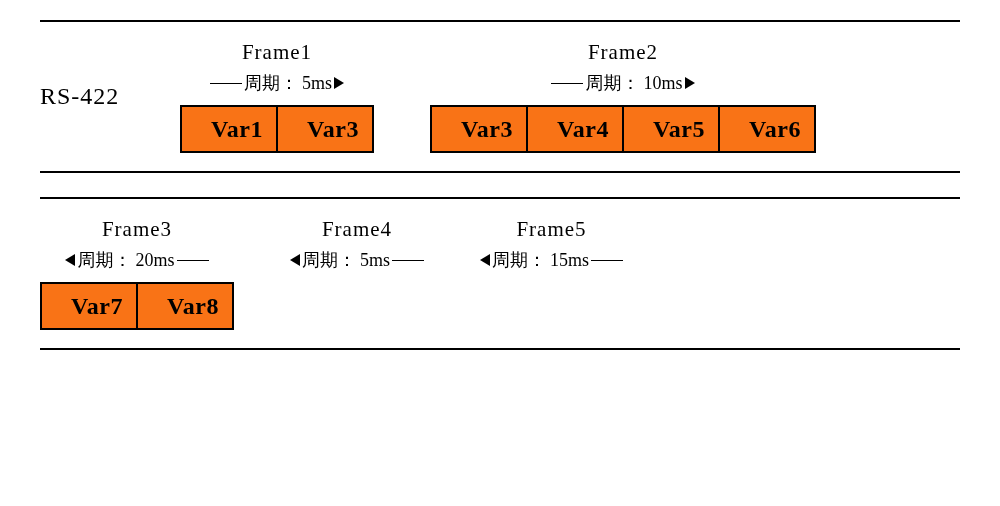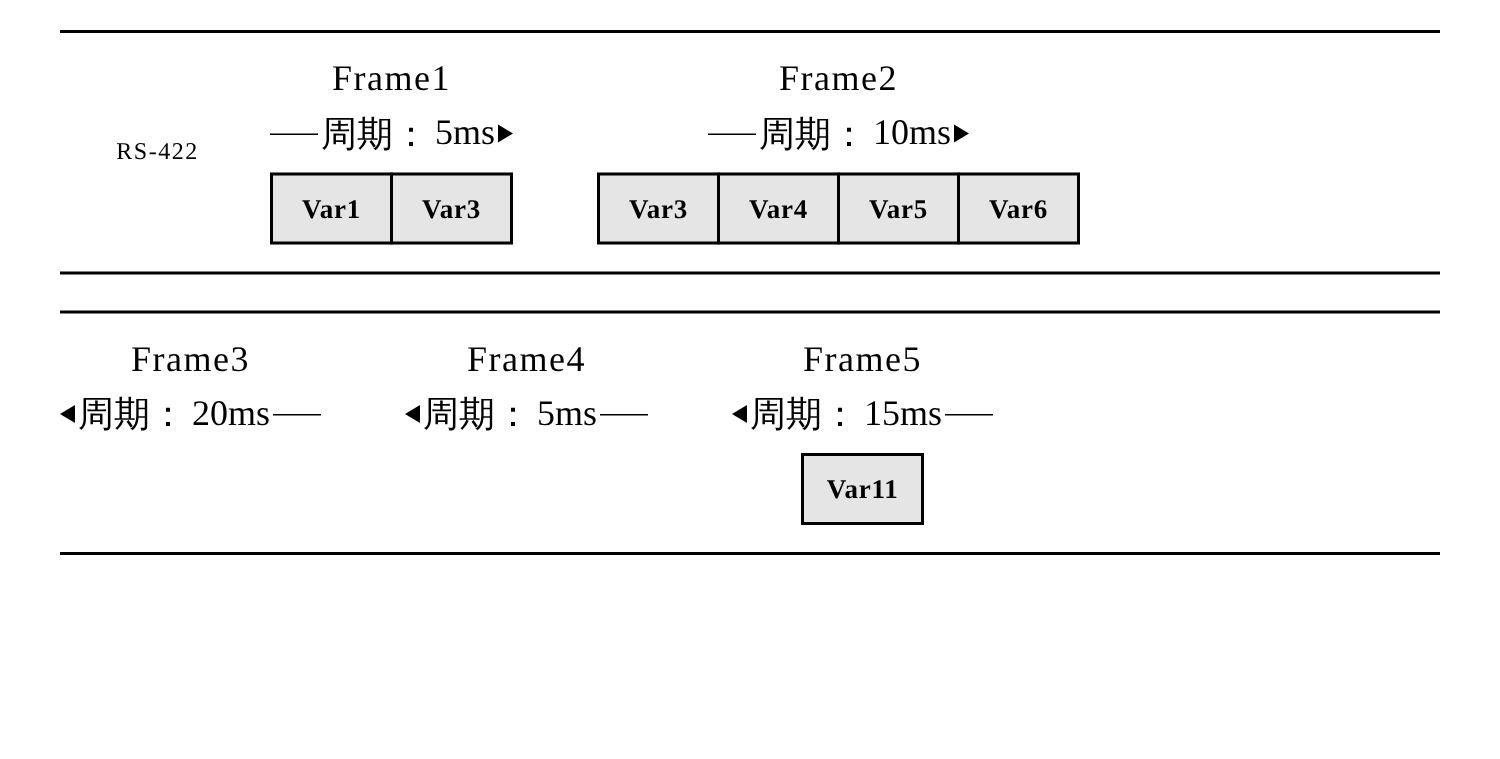--- a/index.html
+++ b/index.html
@@ -19,62 +19,63 @@
   }
   .row-flex {
     display: flex;
     align-items: stretch;
   }
   .protocol-label {
     width: 130px;
     flex-shrink: 0;
     display: flex;
     align-items: center;
-    justify-content: center;
-    font-size: 16px;
+    justify-content: flex-start;
+    font-size: 24px;
     letter-spacing: 1px;
     padding-right: 10px;
   }
   .frames-area {
     flex: 1;
     display: flex;
     gap: 56px;
     align-items: flex-start;
   }
   .frame-block {
     display: flex;
     flex-direction: column;
     align-items: center;
   }
   .frame-title {
-    font-size: 24px;
+    font-size: 21px;
     margin-bottom: 6px;
     letter-spacing: 1px;
   }
   .period-row {
     display: flex;
     align-items: center;
-    font-size: 24px;
+    font-size: 18px;
     margin-bottom: 10px;
   }
   .var-row {
     display: flex;
   }
   .var-cell {
     border: 2px solid #000;
     width: 78px;
     height: 44px;
     display: flex;
     align-items: center;
     justify-content: center;
-    font-size: 18px;
+    font-size: 24px;
     letter-spacing: 0.5px;
     margin-left: -2px;
-    background:#e5e5e5;
+    background:#f97316;
     font-weight: bold;
+    padding-left: 16px;
   }
   .var-cell:first-child { margin-left: 0; }
 
   
   .line-seg {
     width: 32px;
     height: 0;
     border-top: 1.5px solid #000;
   }
   .tri-right {
@@ -140,20 +141,24 @@
     <div class="frames-area">
 
       <div class="frame-block">
         <div class="frame-title">Frame3</div>
         <div class="period-row">
           <span class="tri-left"></span>
           <span class="period-text">周期：</span>
           <span class="period-text">20ms</span>
           <span class="line-seg"></span>
         </div>
+        <div class="var-row">
+          <div class="var-cell">Var7</div>
+          <div class="var-cell">Var8</div>
+        </div>
       </div>
 
       <div class="frame-block">
         <div class="frame-title">Frame4</div>
         <div class="period-row">
           <span class="tri-left"></span>
           <span class="period-text">周期：</span>
           <span class="period-text">5ms</span>
           <span class="line-seg"></span>
         </div>
@@ -163,19 +168,18 @@
 
       <div class="frame-block">
         <div class="frame-title">Frame5</div>
         <div class="period-row">
           <span class="tri-left"></span>
           <span class="period-text">周期：</span>
           <span class="period-text">15ms</span>
           <span class="line-seg"></span>
         </div>
         <div class="var-row">
-          <div class="var-cell">Var11</div>
         </div>
       </div>
 
     </div>
   </div>
 </div>
 
 </body></html>

